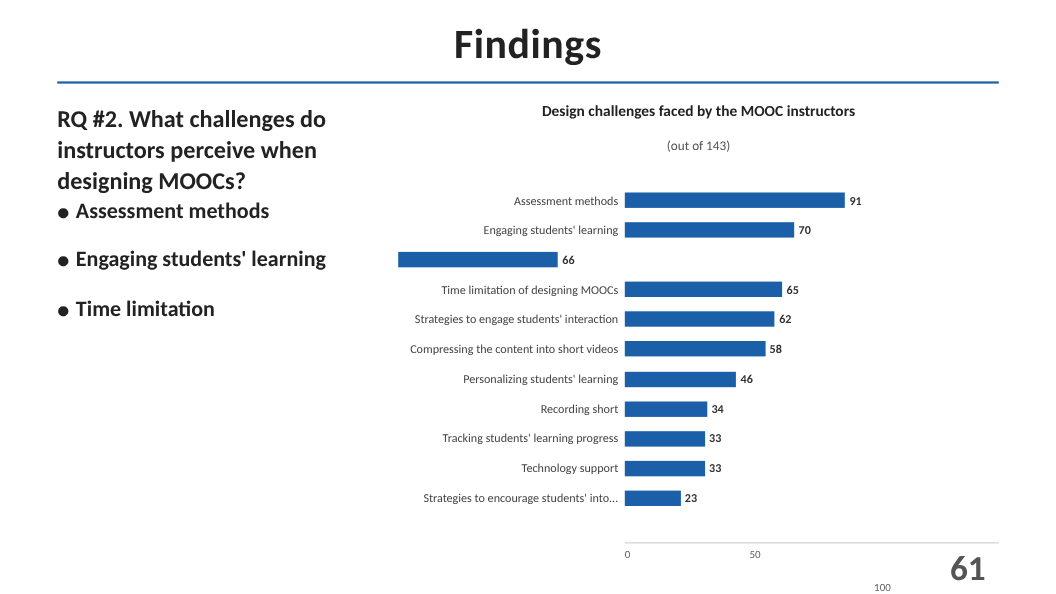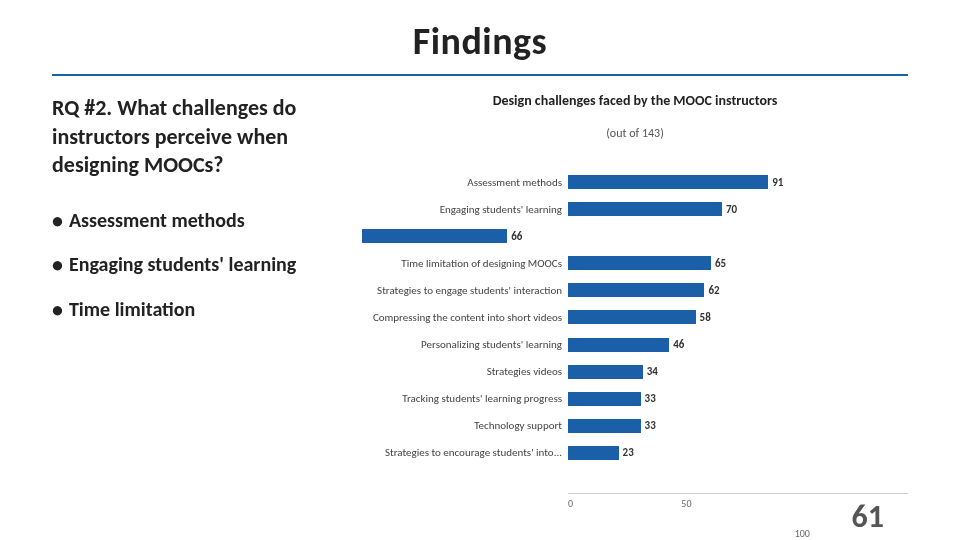--- a/index.html
+++ b/index.html
@@ -43,21 +43,20 @@
       display: flex;
       flex-direction: column;
       justify-content: flex-start;
       padding-top: 4px;
     }
     .left-panel .rq-text {
       font-size: 22px;
       font-weight: bold;
       color: #222;
       line-height: 1.3;
-      margin-bottom: 28px;
     }
     .left-panel .bullet-list {
       list-style: none;
       padding: 0;
     }
     .left-panel .bullet-list li {
       font-size: 20px;
       font-weight: bold;
       color: #222;
       margin-bottom: 18px;
@@ -143,21 +142,21 @@
       text-align: left;
       font-size: 10px;
       color: #666;
     }
     .x-tick:last-child {
       margin-top: 30px;
     }
     .bottom-num {
       position: absolute;
       bottom: 4px;
-      right: 24px;
+      right: 12px;
       font-size: 32px;
       font-weight: bold;
       color: #555;
     }
   </style>
 </head>
 <body>
 
 <div class="page">
   <div class="header">
@@ -219,21 +218,21 @@
             </div>
           </div>
           <div class="bar-row">
             <div class="bar-label">Personalizing students' learning</div>
             <div class="bar-track">
               <div class="bar-fill" style="width: 101.2px;"></div>
               <span class="bar-value">46</span>
             </div>
           </div>
           <div class="bar-row">
-            <div class="bar-label">Strategies videos</div>
+            <div class="bar-label">Recording short</div>
             <div class="bar-track">
               <div class="bar-fill" style="width: 74.8px;"></div>
               <span class="bar-value">34</span>
             </div>
           </div>
           <div class="bar-row">
             <div class="bar-label">Tracking students' learning progress</div>
             <div class="bar-track">
               <div class="bar-fill" style="width: 72.6px;"></div>
               <span class="bar-value">33</span>

